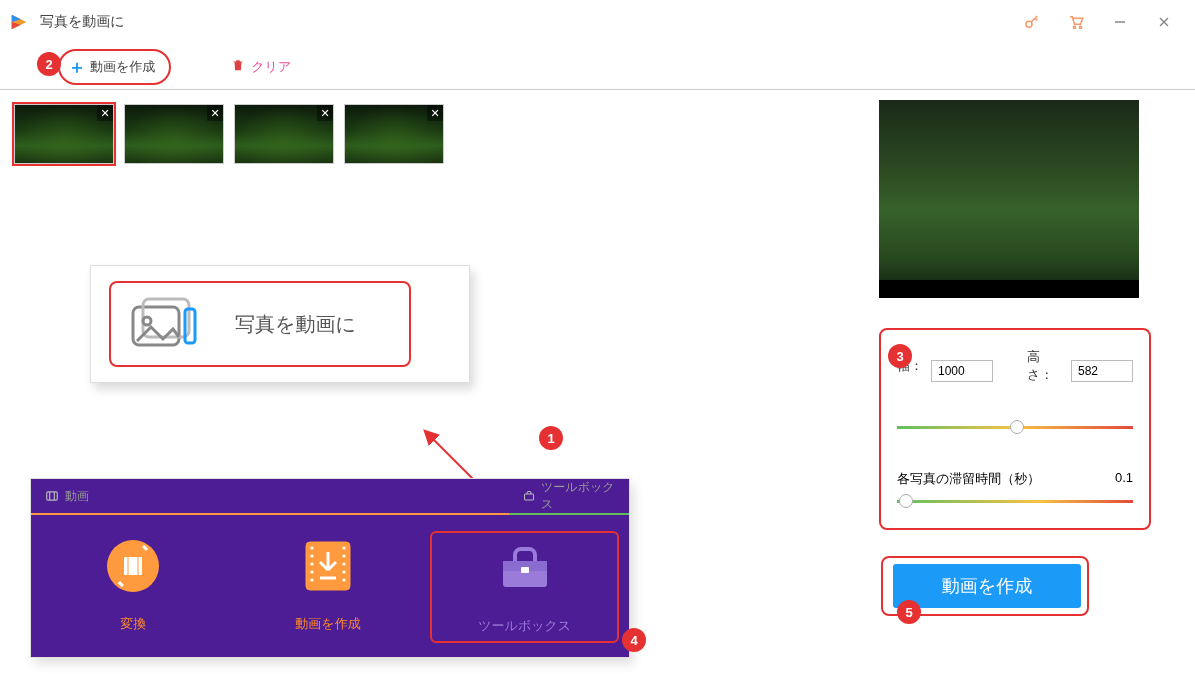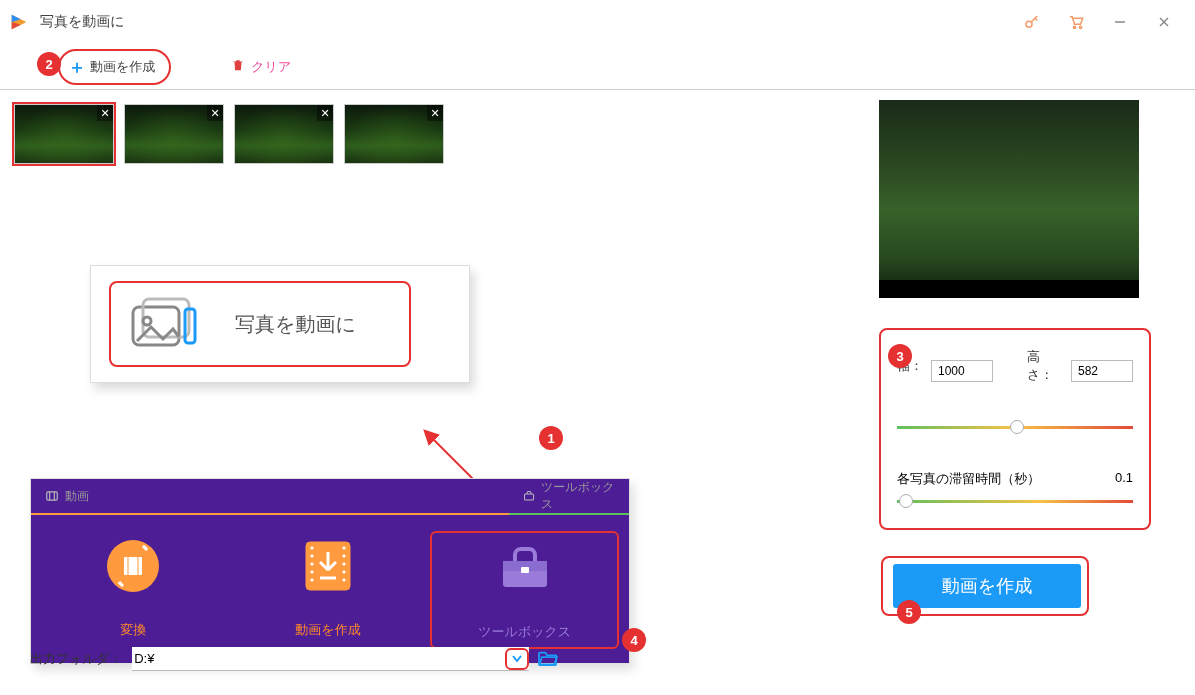--- a/index.html
+++ b/index.html
@@ -46,21 +46,21 @@
   
   .tools-panel { position:absolute; left:30px; top:388px; width:600px; background:#4c1d95; border:1px solid #e0e0e0; box-shadow:4px 6px 10px rgba(0,0,0,.12);}
   .tools-tabs { display:flex; height:34px; align-items:stretch;}
   .tools-tab { display:flex; align-items:center; gap:6px; padding:0 14px; font-size:12px; color:#999;}
   .tools-tab.left-tab { flex:1;}
   .tools-tab.right-tab { width:120px; justify-content:flex-start;}
   .tab-underline { height:2px; display:flex;}
   .tab-underline .ul1 { flex:1; background:#ff9a3e;}
   .tab-underline .ul2 { width:120px; background:#5fbf5f;}
   .tool-row { display:flex; padding:16px 10px 14px 10px; gap:10px;}
-  .tool-item { flex:1; display:flex; flex-direction:column; align-items:center; gap:26px; font-size:13px; cursor:pointer; padding:6px 0;}
+  .tool-item { flex:1; display:flex; flex-direction:column; align-items:center; gap:20px; font-size:13px; cursor:pointer; padding:6px 0;}
   .tool-item.boxed { border:2px solid #e53131; border-radius:6px;}
   .tool-item .ticon { width:64px; height:58px; display:flex; align-items:center; justify-content:center;}
   .t-orange { color:#ff8a2a;}
   .t-green { color:#4cb64c;}
   .t-purple { color:#9a7bd9;}
 
   
   .output-row { position:absolute; left:30px; bottom:24px; right:320px; display:flex; align-items:center; gap:8px; font-size:13px; color:#333;}
   .output-row label { margin-right:2px;}
   .output-input-wrap { flex:1; position:relative; display:flex; align-items:center;}
@@ -262,37 +262,20 @@
                 <rect x="6" y="18" width="44" height="10" fill="#8a6bcf"></rect>
                 <path d="M18 18v-6a6 6 0 016-6h8a6 6 0 016 6v6" fill="none" stroke="#9a7bd9" stroke-width="4"></path>
                 <rect x="24" y="24" width="8" height="6" rx="1" fill="#fff"></rect>
               </svg>
             </span>
           <span class="t-purple">ツールボックス</span>
         </div>
       </div>
     </div>
 
-    <div class="output-row">
-      <label>出力フォルダ：</label>
-      <div class="output-input-wrap">
-        <input class="output-input" value="D:¥" style="">
-        <span class="output-dd">
-          <svg width="10" height="8" viewBox="0 0 10 8">
-              <path d="M1 1 L5 6 L9 1" fill="none" stroke="#1b9af7" stroke-width="2"></path>
-            </svg>
-        </span>
-      </div>
-      <span class="folder-open">
-        <svg width="22" height="18" viewBox="0 0 24 20" fill="none" stroke="#1b9af7" stroke-width="2">
-            <path d="M3 4h6l2 3h10v10a1 1 0 01-1 1H3a1 1 0 01-1-1V5a1 1 0 011-1z"></path>
-            <path d="M5 9h17l-3 8H3z"></path>
-          </svg>
-      </span>
-    </div>
   </div>
 
   <div class="right">
     <div class="preview">
         <div class="forest"></div>
       </div>
 
     <div class="settings">
       <div class="size-row">
         <label>幅：</label>

